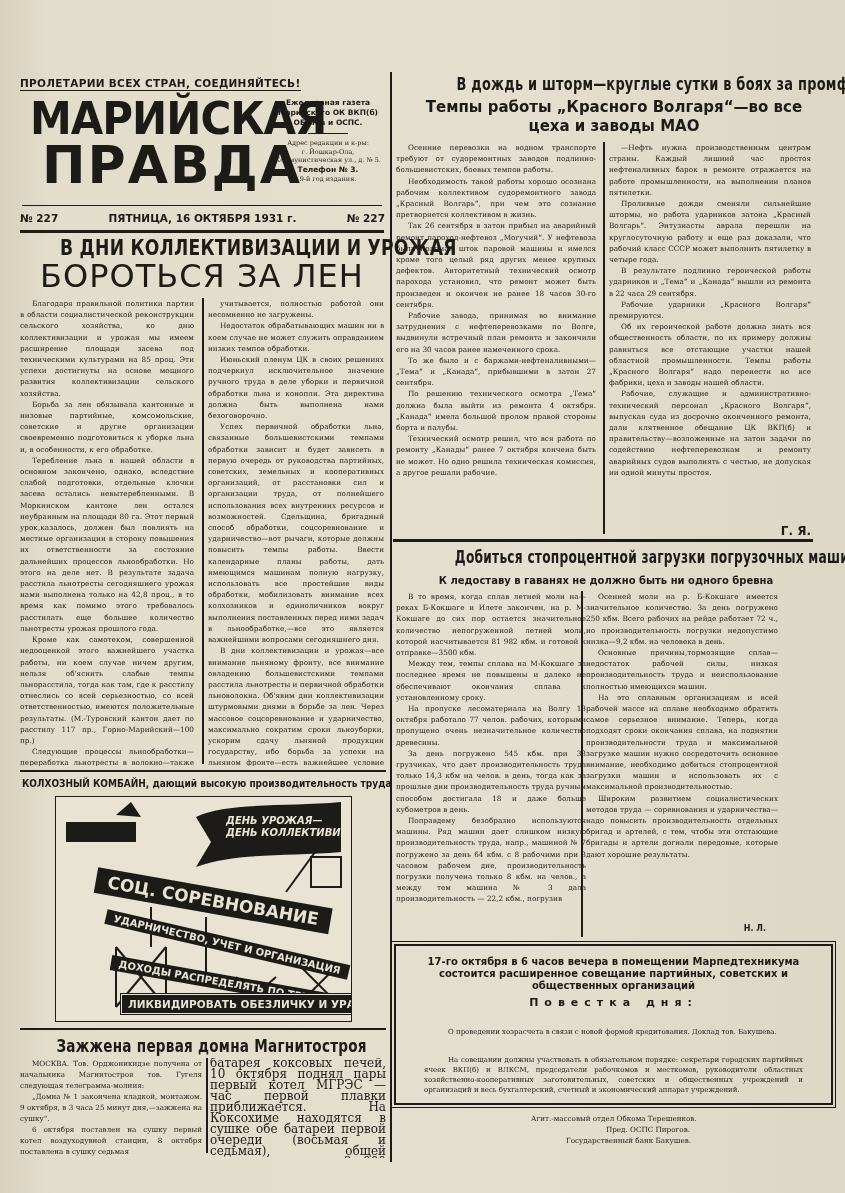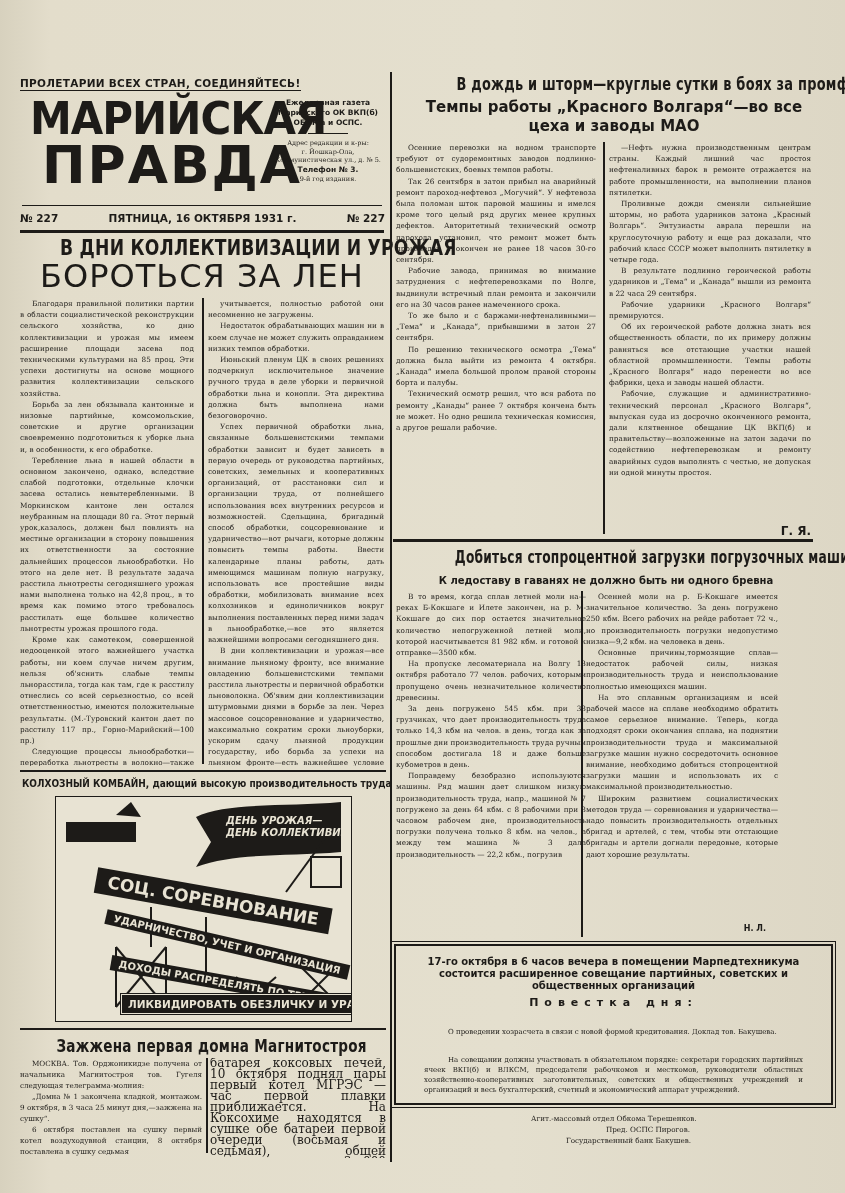--- a/index.html
+++ b/index.html
@@ -143,20 +143,21 @@
     <p style="text-indent:0">батарея коксовых печей, 10 октября поднял пары первый котел МГРЭС — час первой плавки приближается. На Коксохиме находятся в сушке обе батареи первой очереди (восьмая и седьмая), общей мощностью около 3 000 тонн кокса в сутки. Весь Магнитострой с каждым днем превращается в законченный металлургический завод.</p>
   </div>
 
   <div class="vr" style="left:390px; top:72px; height:1090px; width:2px;"></div>
 
   <div class="abs kicker" style="left:396px; top:73px; width:432px; font-size:18px; line-height:22px; transform:scaleX(0.72);">В дождь и шторм—круглые сутки в боях за промфинплан</div>
   <div class="abs subhead" style="left:404px; top:98px; width:420px; font-size:15px; line-height:19px;">Темпы работы „Красного Волгаря“—во все цеха и заводы МАО</div>
 
   <div class="col" style="left:396px; top:142px; width:200px; height:395px;">
     <p>Осенние перевозки на водном транспорте требуют от судоремонтных заводов подлинно-большевистских, боевых темпов работы.</p>
+    <p>Необходимость такой работы хорошо осознана рабочим коллективом судоремонтного завода „Красный Волгарь“, при чем это сознание претворяется коллективом в жизнь.</p>
     <p>Так 26 сентября в затон прибыл на аварийный ремонт пароход-нефтевоз „Могучий“. У нефтевоза была поломан шток паровой машины и имелся кроме того целый ряд других менее крупных дефектов. Авторитетный технический осмотр парохода установил, что ремонт может быть произведен и окончен не ранее 18 часов 30-го сентября.</p>
     <p>Рабочие завода, принимая во внимание затруднения с нефтеперевозками по Волге, выдвинули встречный план ремонта и закончили его на 30 часов ранее намеченного срока.</p>
     <p>То же было и с баржами-нефтеналивными—„Тема“ и „Канада“, прибывшими в затон 27 сентября.</p>
     <p>По решению технического осмотра „Тема“ должна была выйти из ремонта 4 октября. „Канада“ имела большой пролом правой стороны борта и палубы.</p>
     <p>Технический осмотр решил, что вся работа по ремонту „Канады“ ранее 7 октября кончена быть не может. Но одно решила техническая комиссия, а другое решали рабочие.</p>
   </div>
   <div class="vr" style="left:603px; top:142px; height:392px;"></div>
   <div class="col" style="left:609px; top:142px; width:202px; height:383px;">
     <p>—Нефть нужна производственным центрам страны. Каждый лишний час простоя нефтеналивных барок в ремонте отражается на работе промышленности, на выполнении планов пятилетки.</p>
     <p>Проливные дожди сменяли сильнейшие штормы, но работа ударников затона „Красный Волгарь“. Энтузиасты аврала перешли на круглосуточную работу и еще раз доказали, что рабочий класс СССР может выполнить пятилетку в четыре года.</p>
@@ -167,20 +168,21 @@
   </div>
   <div class="abs sig" style="left:609px; top:524px; width:202px; font-size:12px;">Г. Я.</div>
 
   <div class="hr" style="left:393px; top:539px; width:420px; height:3px;"></div>
 
   <div class="abs kicker" style="left:396px; top:546px; width:420px; font-size:17px; line-height:22px; transform:scaleX(0.72);">Добиться стопроцентной загрузки погрузочных машин</div>
   <div class="abs subhead" style="left:396px; top:574px; width:420px; font-size:10px; line-height:13px;">К ледоставу в гаванях не должно быть ни одного бревна</div>
 
   <div class="col" style="left:396px; top:591px; width:190px; height:346px;">
     <p>В то время, когда сплав летней моли на—реках Б-Кокшаге и Илете закончен, на р. М-Кокшаге до сих пор остается значительное количество непогруженной летней моли, которой насчитывается 81 982 кбм. и готовой к отправке—3500 кбм.</p>
+    <p>Между тем, темпы сплава на М-Кокшаге за последнее время не повышены и далеко не обеспечивают окончания сплава к установленному сроку.</p>
     <p>На пропуске лесоматериала на Волгу 13 октября работало 77 челов. рабочих, которыми пропущено очень незначительное количество древесины.</p>
     <p>За день погружено 545 кбм. при 38 грузчиках, что дает производительность труда только 14,3 кбм на челов. в день, тогда как за прошлые дни производительность труда ручным способом достигала 18 и даже больше кубометров в день.</p>
     <p>Поправдему безобразно используются машины. Ряд машин дает слишком низкую производительность труда, напр., машиной № 7 погружено за день 64 кбм. с 8 рабочими при 8 часовом рабочем дне, производительность погрузки получена только 8 кбм. на челов., а между тем машина № 3 дала производительность — 22,2 кбм., погрузив</p>
   </div>
   <div class="vr" style="left:581px; top:591px; height:346px;"></div>
   <div class="col" style="left:586px; top:591px; width:192px; height:336px;">
     <p>Осенней моли на р. Б-Кокшаге имеется значительное количество. За день погружено 250 кбм. Всего рабочих на рейде работает 72 ч., но производительность погрузки недопустимо низка—9,2 кбм. на человека в день.</p>
     <p>Основные причины,тормозящие сплав—недостаток рабочей силы, низкая производительность труда и неиспользование полностью имеющихся машин.</p>
     <p>На это сплавным организациям и всей рабочей массе на сплаве необходимо обратить самое серьезное внимание. Теперь, когда подходят сроки окончания сплава, на поднятии производительности труда и максимальной загрузке машин нужно сосредоточить основное внимание, необходимо добиться стопроцентной загрузки машин и использовать их с максимальной производительностью.</p>
     <p>Широким развитием социалистических методов труда — соревнования и ударничества—надо повысить производительность отдельных бригад и артелей, с тем, чтобы эти отстающие бригады и артели догнали передовые, которые дают хорошие результаты.</p>

